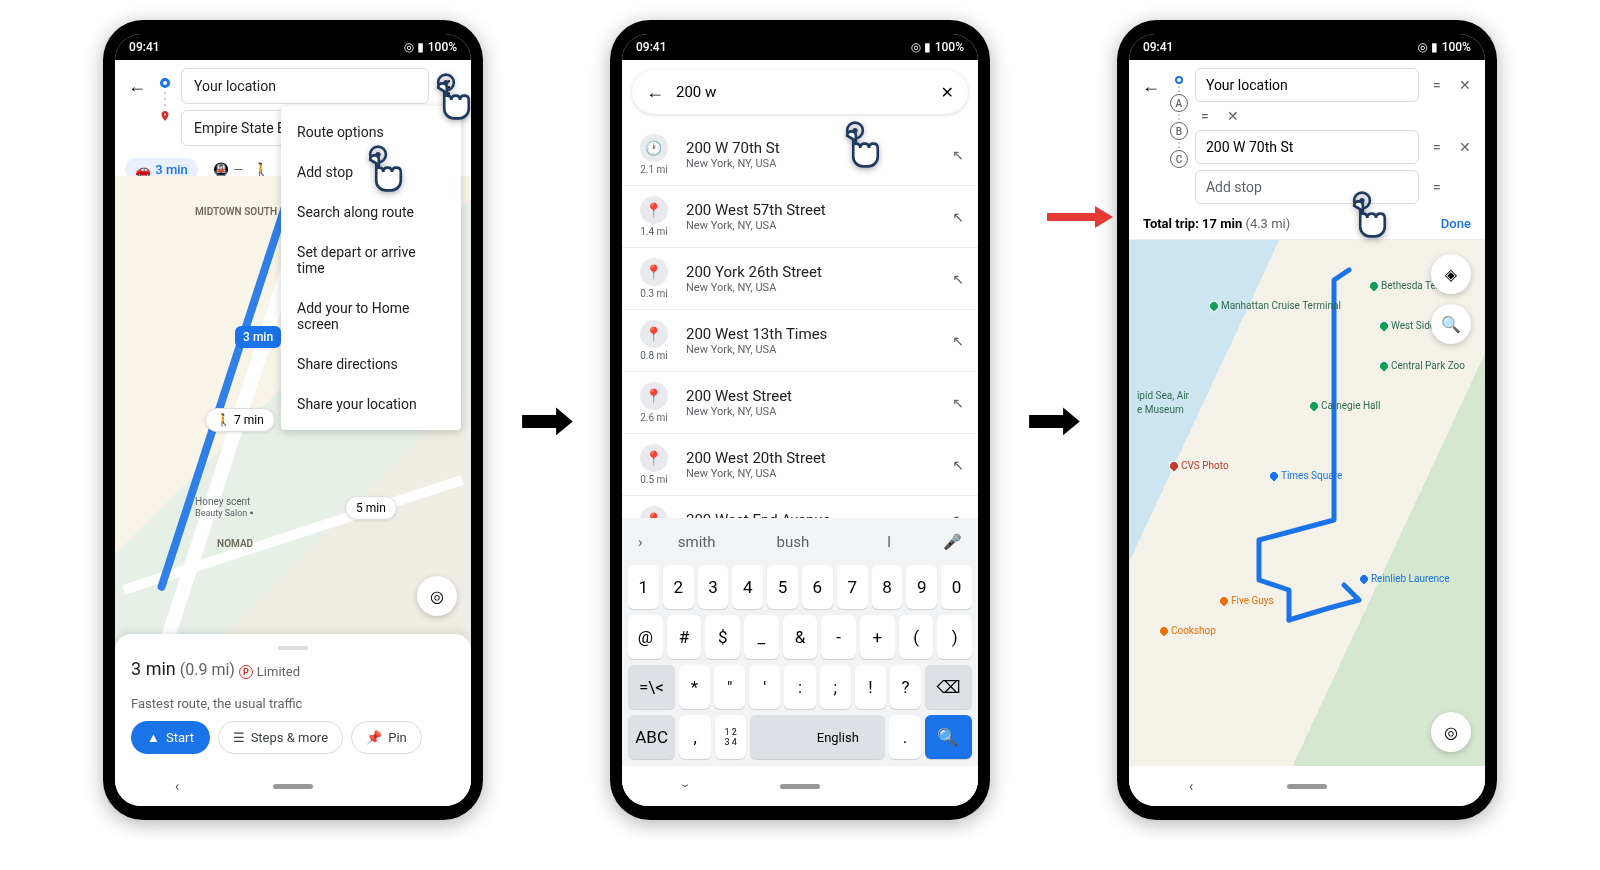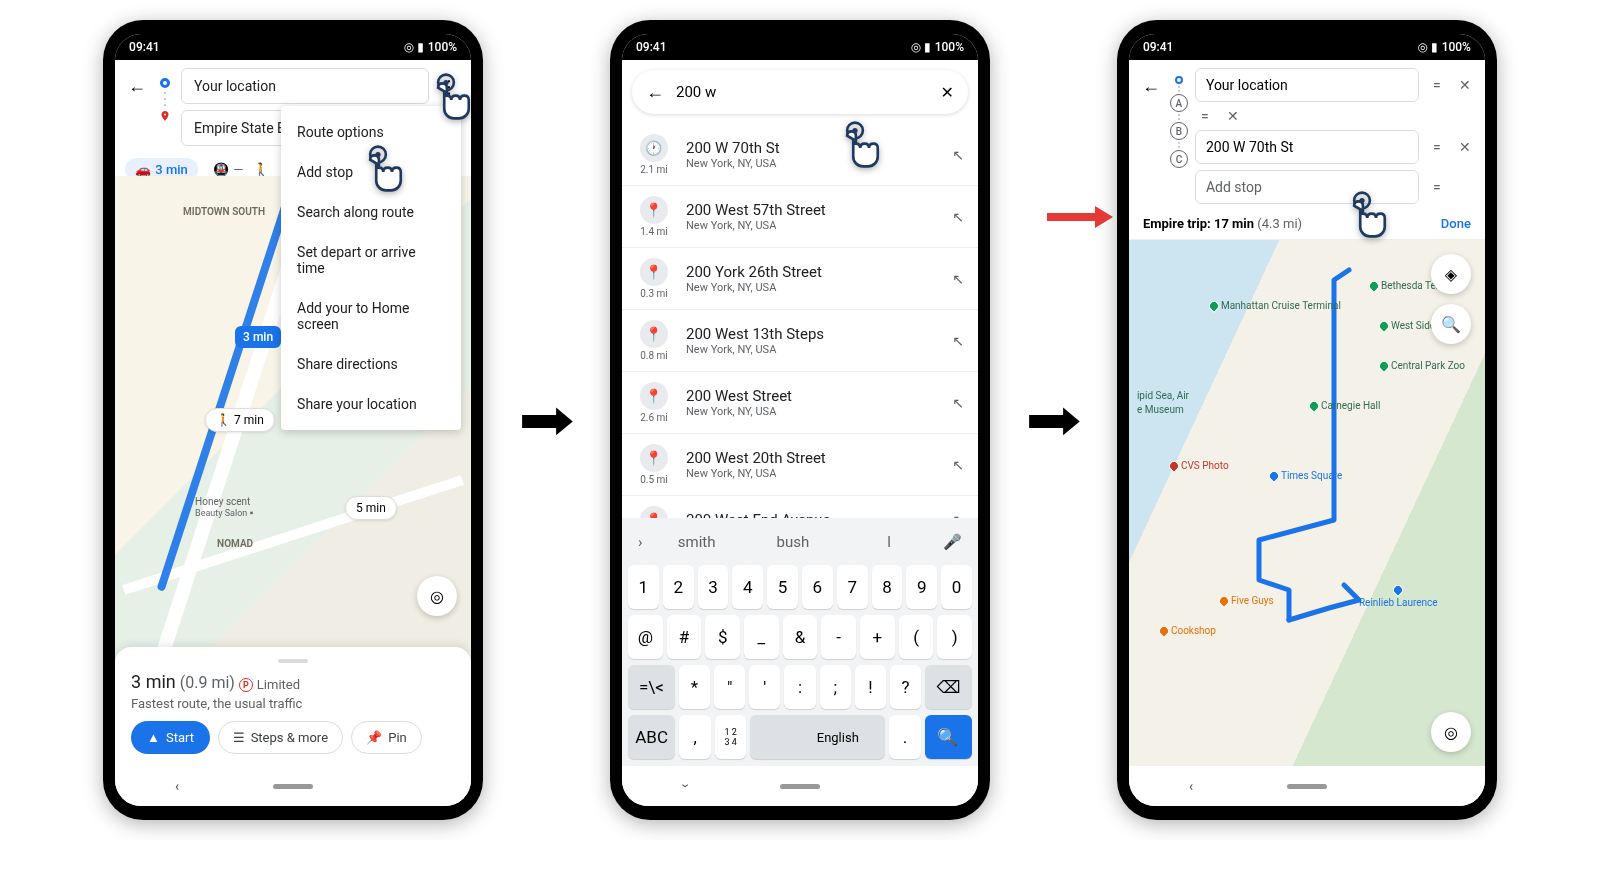--- a/index.html
+++ b/index.html
@@ -25,29 +25,29 @@
   .more-icon { width: 24px; height: 24px; display: flex; align-items: center; justify-content: center; font-size: 18px; margin-top: 6px; cursor: pointer; }
   .mode-row { display: flex; align-items: center; gap: 8px; padding: 4px 10px 8px; font-size: 13px; }
   .mode-chip { display: flex; align-items: center; gap: 4px; padding: 4px 10px; border-radius: 14px; background: #e8f0fe; color: #1a73e8; font-weight: 500; }
   .mode-plain { color: #5f6368; display: flex; align-items: center; gap: 10px; padding-left: 8px; }
   .dropdown { position: absolute; top: 46px; right: 10px; width: 180px; background: #fff; border-radius: 4px; box-shadow: 0 2px 10px rgba(0,0,0,0.2); z-index: 10; padding: 6px 0; }
   .dropdown-item { padding: 12px 16px; font-size: 14px; color: #202124; cursor: pointer; }
   .map-bg { flex: 1; background: #e8eaed; position: relative; overflow: hidden; }
   .map-simulated { position:absolute; inset:0; background: linear-gradient(135deg, #f8f4e8 0%, #f8f4e8 40%, #e6f0e6 40%, #e6f0e6 60%, #f0ede4 60%); }
   .map-road { position:absolute; background:#fff; }
   .route-blue { position:absolute; background: #1a73e8; opacity:0.9; }
-  .label-midtown { position:absolute; top:30px; left:68px; font-size:10px; color:#706a5e; font-weight:600; text-align:center; }
+  .label-midtown { position:absolute; top:30px; left:80px; font-size:10px; color:#706a5e; font-weight:600; text-align:center; }
   .min-bubble { position:absolute; background:#1a73e8; color:#fff; font-size:12px; padding:4px 8px; border-radius:6px; font-weight:500; }
   .walk-bubble { position:absolute; background:#fff; border:1px solid #ddd; border-radius:14px; padding:4px 10px; font-size:12px; box-shadow:0 1px 3px rgba(0,0,0,0.1); }
   .bottom-card { position:absolute; bottom:0; left:0; right:0; background:#fff; border-top-left-radius:16px; border-top-right-radius:16px; box-shadow:0 -2px 10px rgba(0,0,0,0.1); padding:12px 16px; }
   .bc-handle { width:30px; height:4px; background:#dadce0; border-radius:2px; margin:0 auto 8px; }
   .bc-time { font-size:18px; color:#202124; }
   .bc-dist { font-size:16px; color:#5f6368; }
   .bc-park { font-size:13px; color:#5f6368; display:inline-flex; align-items:center; gap:4px; }
-  .bc-sub { font-size:13px; color:#5f6368; margin-top:4px; }
+  .bc-sub { font-size:13px; color:#5f6368; margin-top:17px; }
   .bc-btns { display:flex; gap:8px; margin-top:10px; }
   .btn-start { background:#1a73e8; color:#fff; border:none; border-radius:18px; padding:8px 16px; font-size:13px; display:flex; align-items:center; gap:6px; cursor:pointer; }
   .btn-outline { background:#fff; border:1px solid #dadce0; border-radius:18px; padding:8px 14px; font-size:13px; display:flex; align-items:center; gap:6px; cursor:pointer; color:#3c4043; }
   .fab { position:absolute; width:40px; height:40px; background:#fff; border-radius:50%; box-shadow:0 2px 6px rgba(0,0,0,0.2); display:flex; align-items:center; justify-content:center; }
 
   
   .search-bar { margin:10px; height:44px; border-radius:22px; box-shadow:0 1px 4px rgba(0,0,0,0.15); display:flex; align-items:center; padding:0 14px; gap:12px; }
   .search-bar input { flex:1; border:none; outline:none; font-size:15px; }
   .result-row { display:flex; align-items:center; padding:10px 14px; border-bottom:1px solid #eee; gap:14px; cursor:pointer; }
   .result-left { width:36px; display:flex; flex-direction:column; align-items:center; gap:2px; }
@@ -239,21 +239,21 @@
               <div class="result-sub">New York, NY, USA</div>
             </div>
   <div class="result-arrow">↖</div>
           </div>
           <div class="result-row">
             <div class="result-left">
               <div class="result-icon-circle">📍</div>
               <div class="result-dist">0.8 mi</div>
             </div>
   <div class="result-main">
-              <div class="result-title">200 <strong>West 13th Steps</strong></div>
+              <div class="result-title">200 <strong>West 13th Times</strong></div>
               <div class="result-sub">New York, NY, USA</div>
             </div>
   <div class="result-arrow">↖</div>
           </div>
           <div class="result-row">
             <div class="result-left">
               <div class="result-icon-circle">📍</div>
               <div class="result-dist">2.6 mi</div>
             </div>
   <div class="result-main">
@@ -395,21 +395,21 @@
               <div class="remove-icon">✕</div>
             </div>
           <div class="stop-row">
               <div class="stop-input" style="color:#5f6368;">Add stop</div>
               <div class="handle-icon">=</div>
               <div class="remove-icon" style="visibility:hidden;">✕</div>
             </div>
         </div>
       </div>
       <div class="trip-bar">
-        <span><strong>Empire trip:</strong> <strong>17 min</strong> <span style="color:#5f6368;">(4.3 mi)</span></span>
+        <span><strong>Total trip:</strong> <strong>17 min</strong> <span style="color:#5f6368;">(4.3 mi)</span></span>
         <span class="done-link">Done</span>
       </div>
       <div class="map-bg" style="flex:1;position:relative;">
         <div style="position:absolute;inset:0;background:linear-gradient(115deg,#cde5f0 0%,#cde5f0 25%,#f4f1e8 25%,#f4f1e8 68%,#d5e8cf 68%);"></div>
 
         <svg style="position:absolute;inset:0;width:100%;height:100%;">
           <polyline points="160,380 160,350 130,340 130,300 205,280 205,40 220,30" fill="none" stroke="#1a73e8" stroke-width="5" stroke-linejoin="round" stroke-linecap="round"></polyline>
           <polyline points="160,380 200,368 230,360 215,345" fill="none" stroke="#1a73e8" stroke-width="5" stroke-linejoin="round" stroke-linecap="round"></polyline>
         </svg>
         <div class="poi" style="top:60px;left:80px;">
@@ -441,21 +441,21 @@
             <span>CVS Photo</span>
           </div>
         <div class="poi" style="top:355px;left:90px;color:#e8710a;">
             <span class="poi-dot" style="background:#e8710a;"></span>
             <span>Five Guys</span>
           </div>
         <div class="poi" style="top:385px;left:30px;color:#e8710a;">
             <span class="poi-dot" style="background:#e8710a;"></span>
             <span>Cookshop</span>
           </div>
-        <div class="poi" style="top:345px;left:230px;color:#1a73e8;flex-direction:column;">
+        <div class="poi" style="top:333px;left:230px;color:#1a73e8;">
             <span class="poi-dot" style="background:#1a73e8;"></span>
             <span>Reinlieb Laurence</span>
           </div>
         <div class="poi" style="top:150px;left:8px;">
             <span>ipid Sea, Air</span>
           </div>
         <div class="poi" style="top:164px;left:8px;">
             <span>e Museum</span>
           </div>
         <div class="fab" style="top:14px;right:14px;">◈</div>

